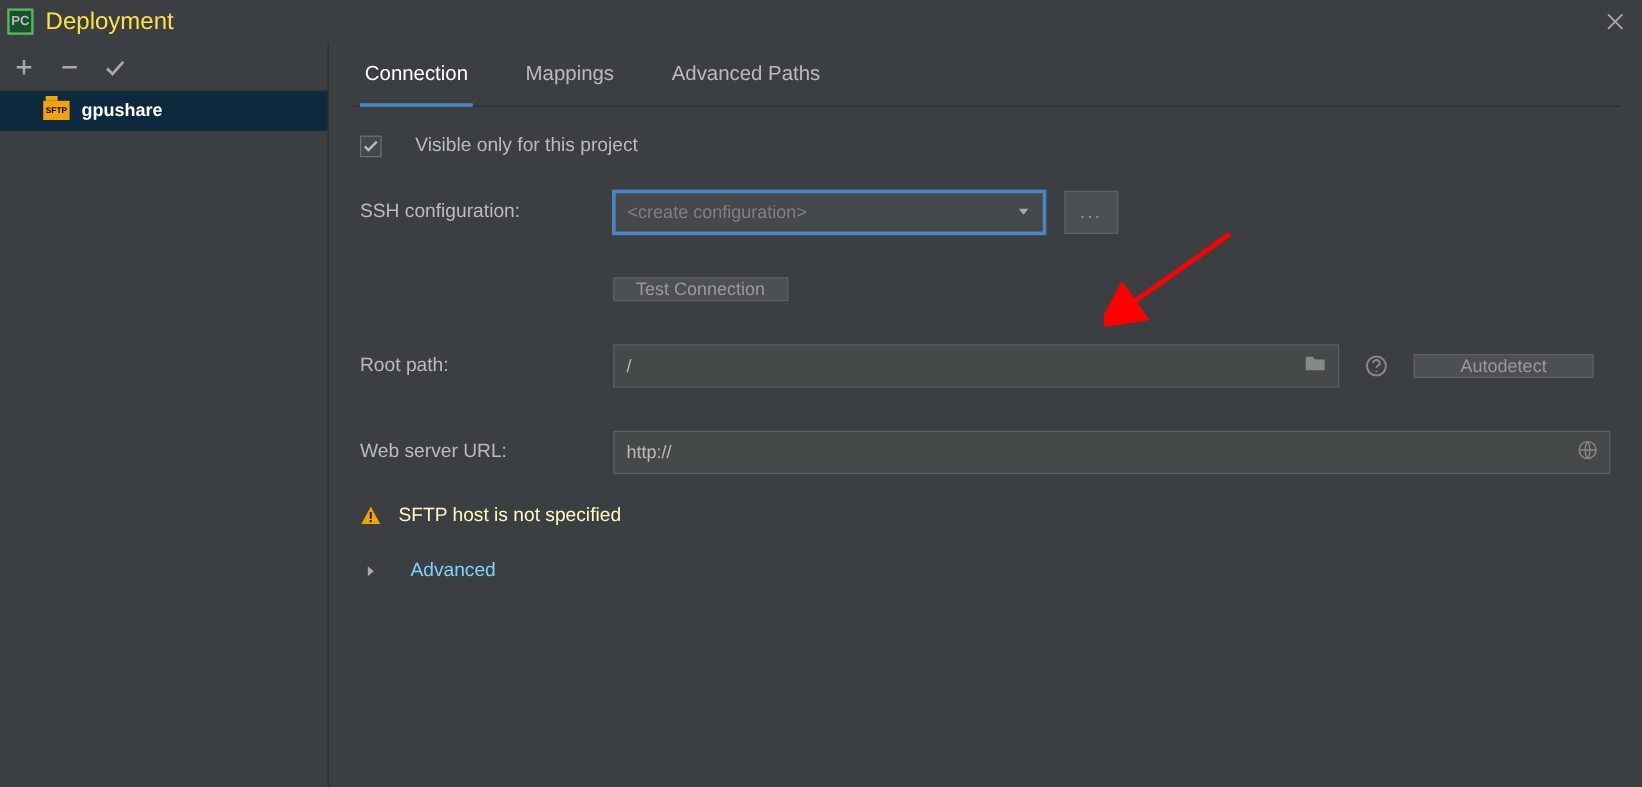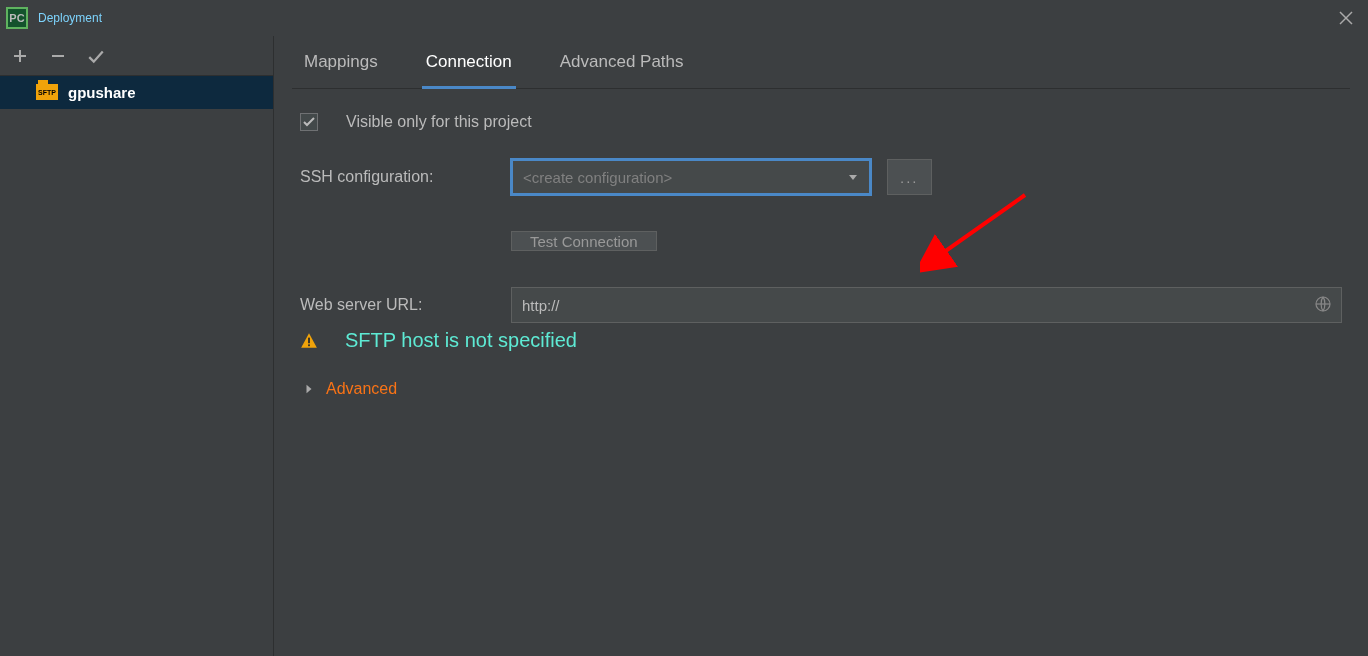--- a/index.html
+++ b/index.html
@@ -25,21 +25,21 @@
     border: 2px solid #5fb35f;
     color: #bbbbbb;
     font-size: 11px;
     font-weight: bold;
     display: flex;
     align-items: center;
     justify-content: center;
     background: #14532d;
     margin-right: 10px;
   }
-  .title-text { font-size: 12px; color: #7dd3fc; }
+  .title-text { font-size: 20px; color: #fde047; }
   .close-x {
     margin-left: auto;
     width: 20px; height: 20px;
     color: #aaaaaa;
     font-size: 20px;
     display: flex;
     align-items: center;
     justify-content: center;
     cursor: pointer;
   }
@@ -180,31 +180,31 @@
     font-size: 15px;
   }
   .btn.small { padding: 0 12px; height: 36px; }
   .dots { letter-spacing: 2px; }
   .icon-btn {
     width: 30px; height: 30px;
     display:flex; align-items:center; justify-content:center;
     color:#888; cursor:pointer;
   }
   .warning-row {
-    display:flex; align-items:center; gap:27px;
+    display:flex; align-items:center; gap:14px;
     margin-top: -6px; margin-bottom: 28px;
     padding-left: 0;
-    color:#5eead4; font-size:20px;
+    color:#fef9c3; font-size:16px;
   }
   .warn-icon {
     width:18px; height:18px;
   }
   .advanced {
-    display:flex; align-items:center; gap:12px;
-    color:#f97316; font-size:16px;
+    display:flex; align-items:center; gap:28px;
+    color:#7dd3fc; font-size:16px;
     cursor:pointer;
     padding-left: 4px;
   }
   .arrow-annotation {
     position:absolute;
     left: 920px;
     top: 180px;
     pointer-events:none;
   }
 </style>
@@ -248,22 +248,22 @@
     <div class="server-item">
       <div class="sftp-icon">
           <span>SFTP</span>
         </div>
       <span>gpushare</span>
     </div>
   </div>
 
   <div class="main">
     <div class="tabs">
+      <div class="tab active"><span>Connection</span></div>
       <div class="tab"><span>Mappings</span></div>
-      <div class="tab active"><span>Connection</span></div>
       <div class="tab"><span>Advanced Paths</span></div>
     </div>
 
     <div class="form">
 
       <div class="row tight" style="margin-bottom:28px;">
         <div class="checkbox">
           <svg viewBox="0 0 12 12" stroke="#bbbbbb" stroke-width="2" fill="none">
               <polyline points="1,6 4,9 11,2"></polyline>
             </svg>
@@ -287,22 +287,43 @@
         </div>
       </div>
 
       <div class="row">
         <div class="label-col"></div>
         <div class="btn">
           <span>Test Connection</span>
         </div>
       </div>
 
-
-      <div class="row" style="margin-bottom:12px;">
+      <div class="row">
+        <div class="label-col">Root path:</div>
+        <div class="textinput" style="flex:0 0 605px;">
+          <span class="txt">/</span>
+          <span>
+            <svg viewBox="0 0 16 16" width="18" height="18" fill="#888888">
+                <path d="M1 3h5l2 2h7v8H1z"></path>
+              </svg>
+          </span>
+        </div>
+        <div class="icon-btn">
+          <svg viewBox="0 0 16 16" width="18" height="18" fill="none" stroke="#888888" stroke-width="1.5">
+              <circle cx="8" cy="8" r="7"></circle>
+              <path d="M5.5 6a2.5 2.5 0 0 1 5 0c0 1.5-2.5 1.8-2.5 3.3"></path>
+              <circle cx="8" cy="12" r="0.7" fill="#888888" stroke="none"></circle>
+            </svg>
+        </div>
+        <div class="btn" style="width:150px;">
+          <span>Autodetect</span>
+        </div>
+      </div>
+
+      <div class="row" style="margin-bottom:32px;">
         <div class="label-col">Web server URL:</div>
         <div class="textinput">
           <span class="txt">http://</span>
           <span>
             <svg viewBox="0 0 16 16" width="16" height="16" fill="none" stroke="#888888" stroke-width="1.2">
                 <circle cx="8" cy="8" r="7"></circle>
                 <path d="M1 8h14"></path>
                 <path d="M8 1c2.5 3 2.5 11 0 14"></path>
                 <path d="M8 1c-2.5 3-2.5 11 0 14"></path>
               </svg>

